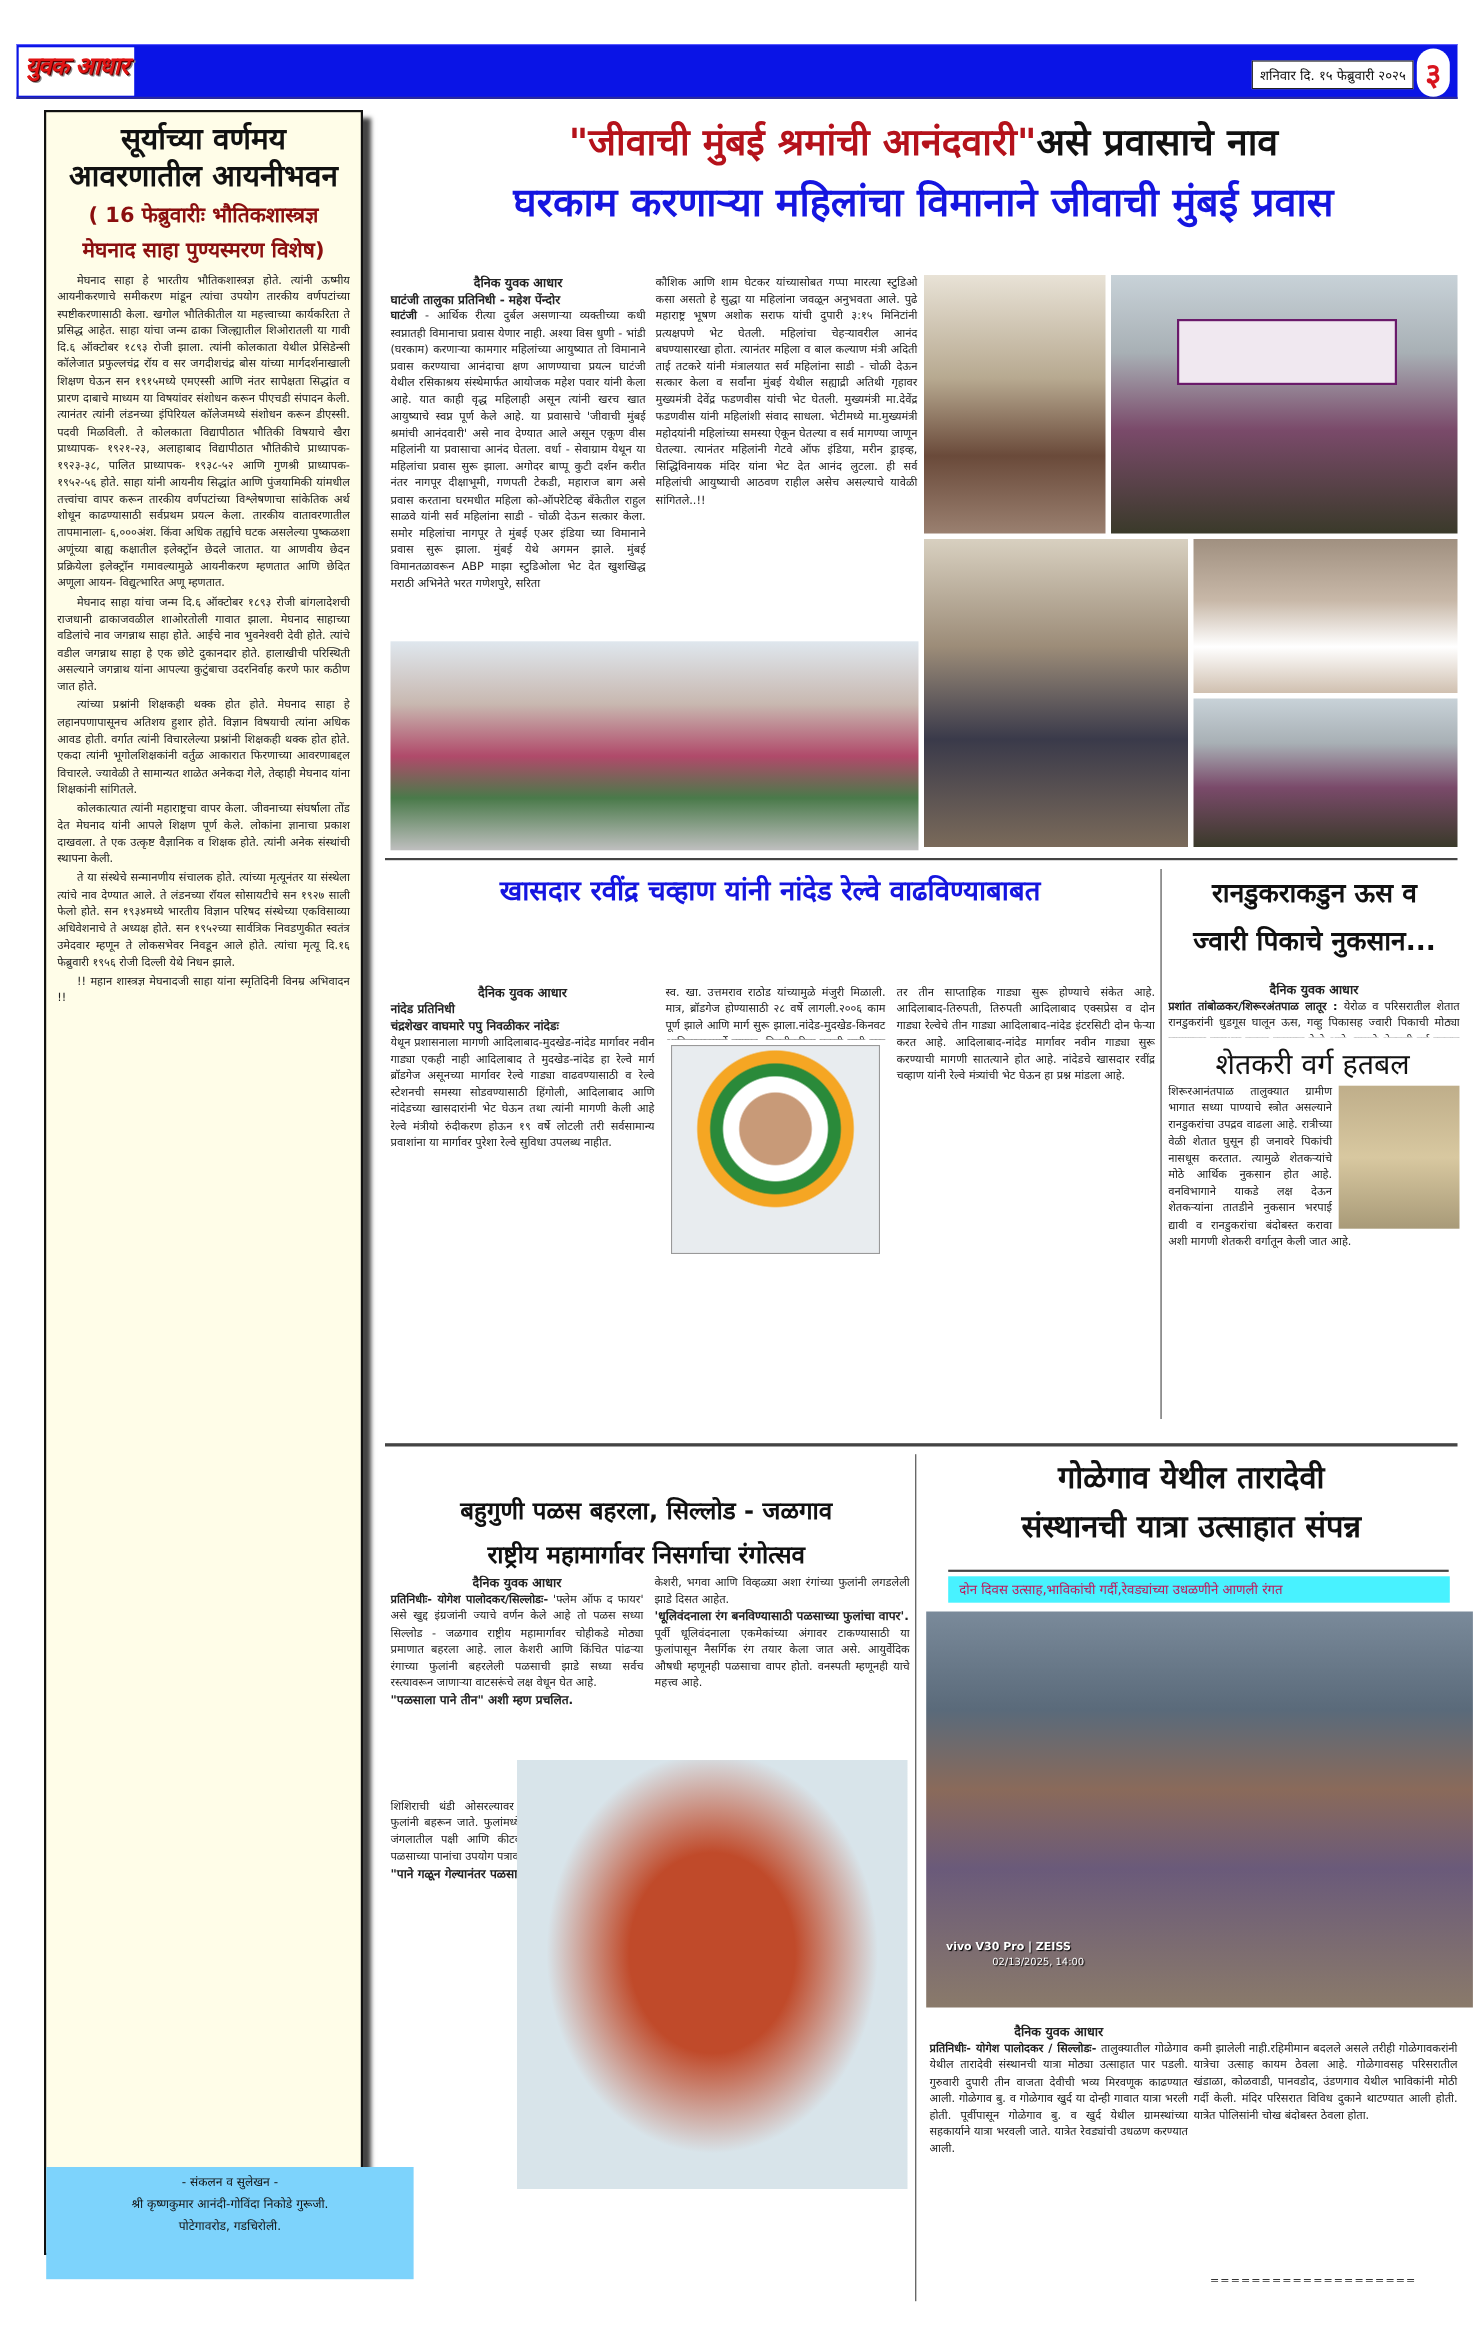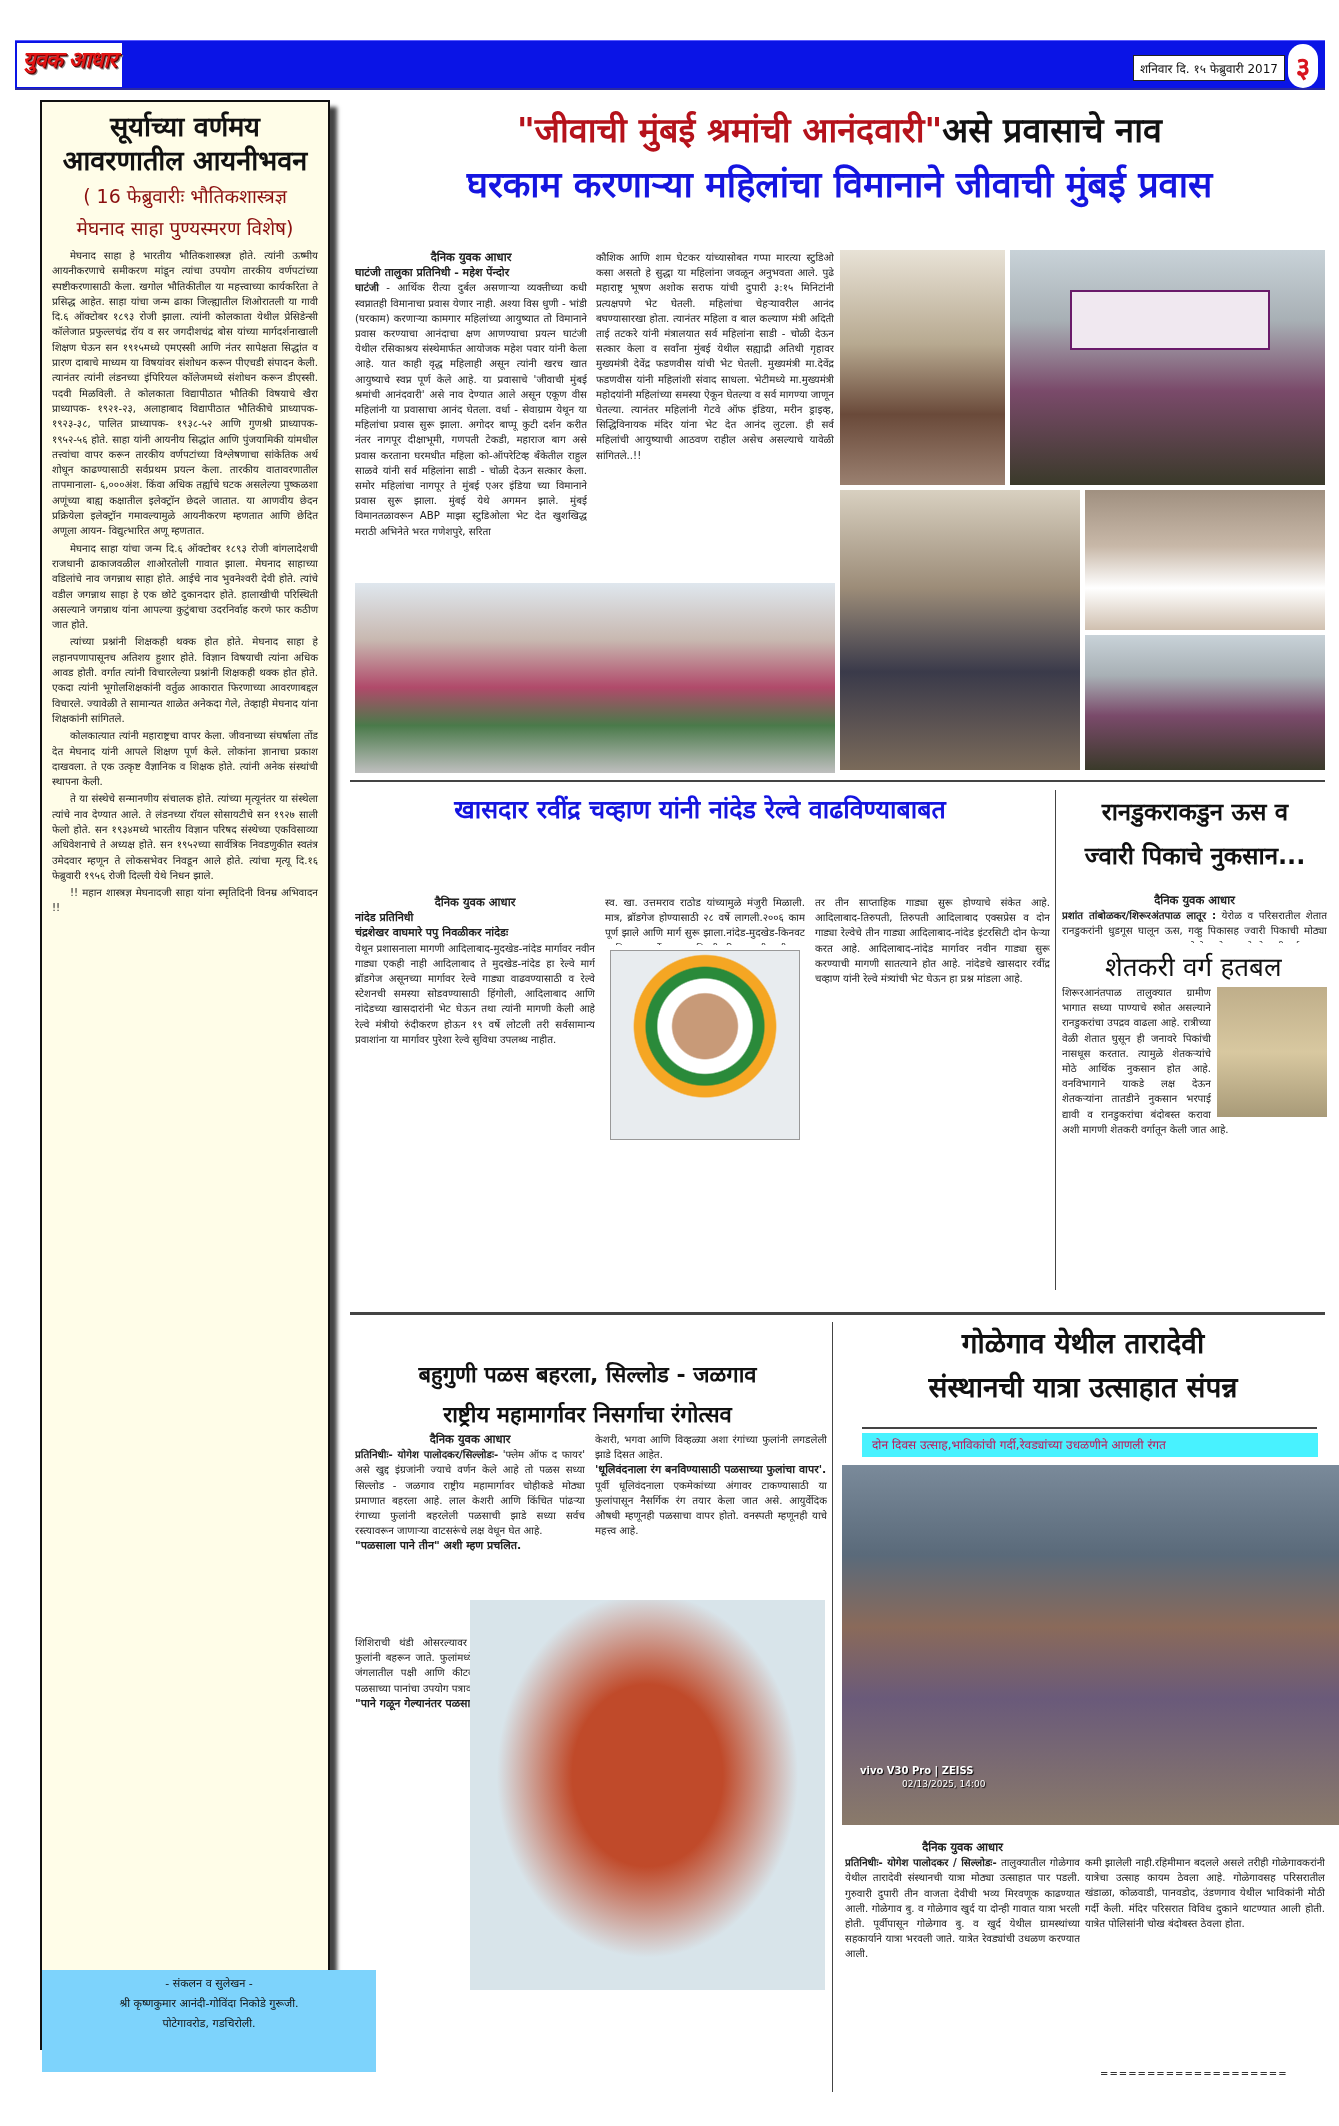--- a/index.html
+++ b/index.html
@@ -11,21 +11,21 @@
   
   .masthead { left: 15px; top: 40px; width: 1310px; height: 50px; background: #0a14e6; border-top: 1px solid #5a5aff; border-bottom: 2px solid #2a2aa0; }
   .logo-box { left: 17px; top: 43px; width: 105px; height: 44px; background: #fff; display: flex; align-items: flex-start; justify-content: center; }
   .logo-text { font-family: "DejaVu Sans", sans-serif; font-weight: bold; font-size: 22px; color: #e11414; letter-spacing: -1px; text-shadow: 1px 1px 0 #5a0000, 2px 2px 0 #888; font-style: italic; }
   .date-text { font-size: 12px; color: #111; white-space: nowrap; }
   .page-no { position: absolute; left: 1288px; top: 44px; width: 30px; height: 44px; border-radius: 15px; background: #fff; display: flex; align-items: center; justify-content: center; font-weight: bold; font-size: 28px; color: #d8141e; }
 
   
   .sidebar { left: 40px; top: 100px; width: 290px; height: 1950px; background: #fffde8; border: 2px solid #111; box-shadow: 7px 7px 4px #444; padding: 8px 10px; overflow: hidden; }
   .sb-title { text-align: center; font-weight: bold; font-size: 27px; line-height: 34px; color: #111; }
-  .sb-sub { text-align: center; font-size: 19px; line-height: 28px; color: #8b0f0f; margin-top: 4px; }
+  .sb-sub { text-align: center; font-size: 19px; line-height: 28px; color: #8b0f0f; margin-top: 4px; font-weight: bold; }
   .sb-body { font-family: "DejaVu Sans", sans-serif; font-size: 10.2px; line-height: 15.3px; text-align: justify; margin-top: 6px; color: #222; }
   .sb-body p { text-indent: 18px; margin-bottom: 2px; }
   .sb-credit { text-align: center; font-size: 11px; line-height: 16px; margin-top: 4px; }
 
   
   .hl1 { left: 340px; top: 108px; width: 999px; text-align: center; font-weight: bold; font-size: 34px; line-height: 44px; white-space: nowrap; }
   .hl1 .red { color: #b5121b; }
   .hl1 .blk { color: #111; }
   .hl2 { left: 340px; top: 160px; width: 999px; text-align: center; font-weight: bold; font-size: 36px; line-height: 50px; color: #1515e0; white-space: nowrap; }
 
@@ -55,21 +55,21 @@
 </style>
 </head>
 <body>
 
 <div class="abs masthead"></div>
 <div class="abs logo-box">
   <span class="logo-text">युवक आधार</span>
 </div>
 <div class="abs" style="left:1000px;top:55px;width:285px;height:28px;display:flex;justify-content:flex-end;">
   <div style="background:#fff;border:1px solid #222;height:26px;display:flex;align-items:center;padding:0 6px;">
-    <span class="date-text">शनिवार दि. १५ फेब्रुवारी 2017</span>
+    <span class="date-text">शनिवार दि. १५ फेब्रुवारी २०२५</span>
   </div>
 </div>
 <div class="page-no">३</div>
 
 <div class="abs sidebar">
   <div class="sb-title">सूर्याच्या वर्णमय</div>
   <div class="sb-title">आवरणातील आयनीभवन</div>
   <div class="sb-sub">( 16 फेब्रुवारीः भौतिकशास्त्रज्ञ</div>
   <div class="sb-sub">मेघनाद साहा पुण्यस्मरण विशेष)</div>
   <div class="sb-body">

